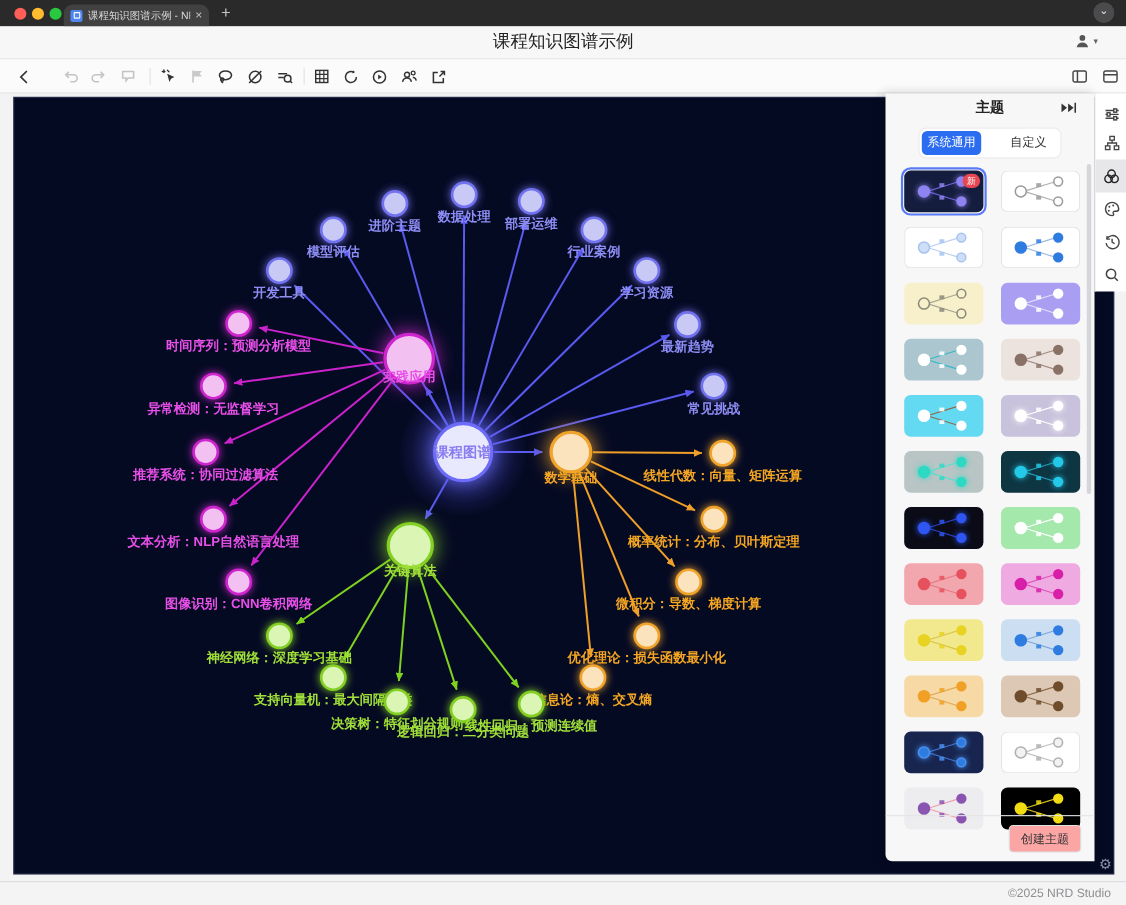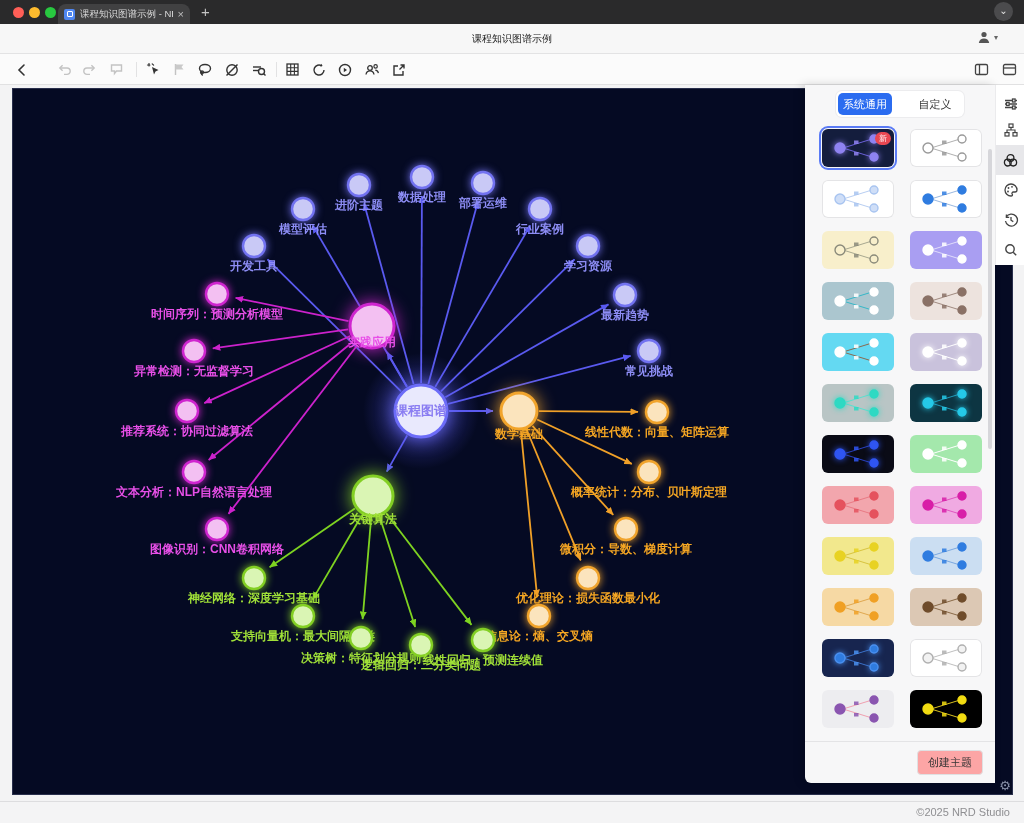--- a/index.html
+++ b/index.html
@@ -18,21 +18,21 @@
   #newtab { position:absolute; left:201px; top:3px; color:#c4c4c4; font-size:15px; }
   #win-menu-btn { position:absolute; left:994px; top:2px; width:19px; height:19px; border-radius:50%;
     background:#4b4b4d; color:#e3e3e3; font-size:10px; text-align:center; line-height:17px; }
 
   
   #menubar { position:absolute; left:0; top:24px; width:1024px; height:30px; background:#f7f7f7;
     border-bottom:1px solid #e3e3e4; }
   #menu-items { position:absolute; left:18px; top:0; height:30px; display:flex; align-items:center; gap:26px; }
   #menu-items span { font-size:12.5px; color:#2c2c2c; }
   #doc-title { position:absolute; left:0; right:0; top:0; height:30px; text-align:center;
-    line-height:30px; font-size:10px; color:#222; }
+    line-height:30px; font-size:16px; color:#222; }
   #account { position:absolute; right:26px; top:6px; color:#555; font-size:13px; display:flex; align-items:center; gap:3px; }
   #account .caret { font-size:8px; color:#666; }
 
   
   #toolbar { position:absolute; left:0; top:54px; width:1024px; height:31px; background:#fbfbfb;
     border-bottom:1px solid #e1e1e2; }
   .tbtn { position:absolute; top:5px; width:21px; height:21px; display:flex; align-items:center; justify-content:center; }
   .tbtn svg { display:block; }
   .tsep { position:absolute; top:8px; width:1px; height:15px; background:#e2e2e3; }
   #ai-btn { position:absolute; left:916px; top:58px; width:46px; height:21px; border-radius:11px;
@@ -330,20 +330,30 @@
       <circle cx="348" cy="549" r="11" fill="#daf5b4" stroke="#83cf24" stroke-width="2.4" style="filter:drop-shadow(0 0 4px #83cf24)"></circle>
       <text x="348" y="573" text-anchor="middle" fill="#a0e038" class="node-label">决策树：特征划分规则</text>
       <circle cx="408" cy="556" r="11" fill="#daf5b4" stroke="#83cf24" stroke-width="2.4" style="filter:drop-shadow(0 0 4px #83cf24)"></circle>
       <text x="408" y="580" text-anchor="middle" fill="#a0e038" class="node-label">逻辑回归：二分类问题</text>
       <circle cx="470" cy="551" r="11" fill="#daf5b4" stroke="#83cf24" stroke-width="2.4" style="filter:drop-shadow(0 0 4px #83cf24)"></circle>
       <text x="470" y="575" text-anchor="middle" fill="#a0e038" class="node-label">线性回归：预测连续值</text>
     </svg>
 </div>
 
 <div id="theme-panel">
+  <div id="theme-header">
+    <div id="theme-title">主题</div>
+    <div id="collapse-btn">
+      <svg width="16" height="12" viewBox="0 0 16 12">
+          <path d="M2 2 L7 6 L2 10 z" fill="#333"></path>
+          <path d="M8 2 L13 6 L8 10 z" fill="#333"></path>
+          <path d="M14.5 1.5 v9" stroke="#333" stroke-width="1.4"></path>
+        </svg>
+    </div>
+  </div>
   <div id="theme-tabs">
       <div class="ttab active">系统通用</div>
       <div class="ttab">自定义</div>
     </div>
   <div id="theme-grid">
       <div class="thumb selected" style="background: rgb(20, 29, 61);">
         <svg width="72" height="38" viewBox="0 0 72 38">
       <g stroke="#6a5fd8" stroke-width="1">
             <path d="M21 19 L50 10" fill="none"></path>
             <path d="M21 19 L50 28" fill="none"></path>

